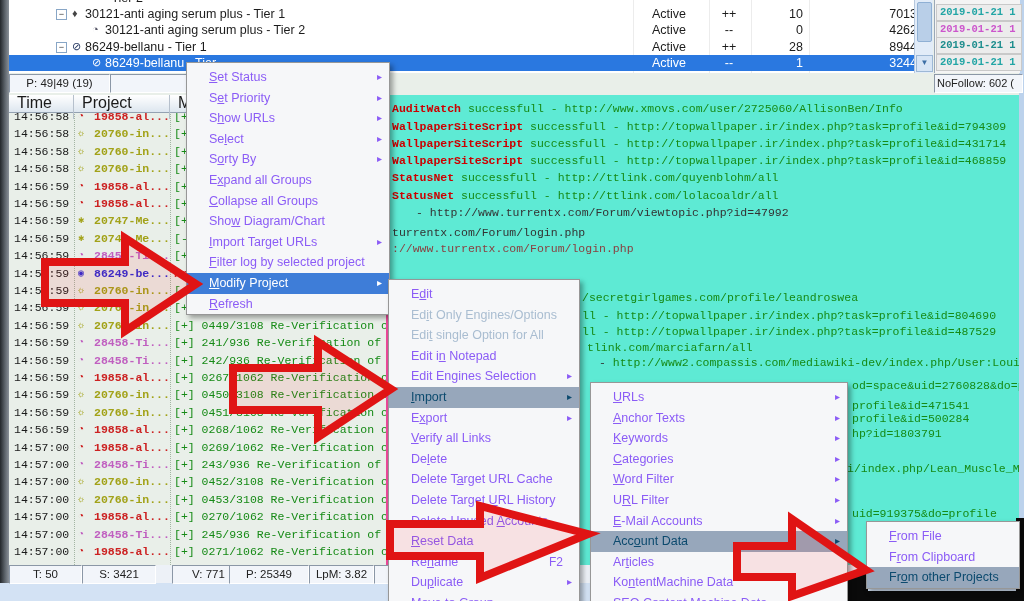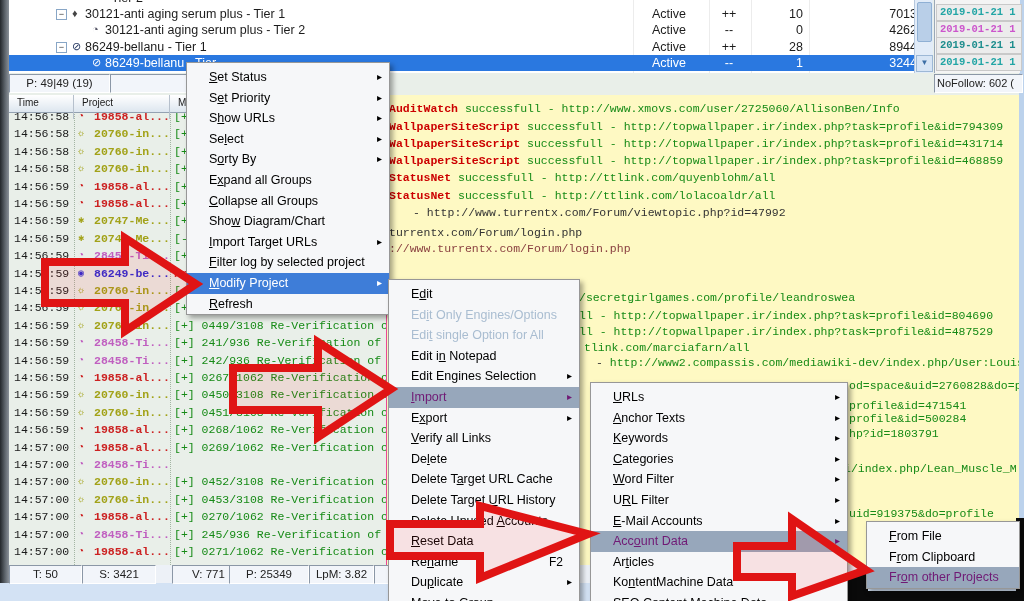--- a/index.html
+++ b/index.html
@@ -35,48 +35,48 @@
   
   .cellbar{position:absolute;z-index:6;}
   .scell{position:absolute;top:0;height:17px;background:#f2f5fa;border:1px solid;border-color:#8b97a6 #fff #fff #8b97a6;
     font-size:11.5px;color:#222;text-align:center;line-height:16px;white-space:nowrap;overflow:hidden;}
   .nofollow-cell{position:absolute;left:934px;top:74px;width:85px;height:17px;background:#f2f5fa;border:1px solid;
     border-color:#8b97a6 #fff #fff #8b97a6;font-size:11px;color:#222;line-height:16px;padding-left:2px;z-index:6;white-space:nowrap;}
   
   .tablewrap{position:absolute;left:9px;top:95px;width:377px;height:470px;background:#e9efe9;overflow:hidden;z-index:3;}
   .thead{position:absolute;left:0;top:0;width:377px;height:17px;background:linear-gradient(#ffffff,#dde6ef);
     border-bottom:1px solid #93a1b1;z-index:4;}
-  .thcell{position:absolute;top:0;height:24px;font-size:10px;color:#1a1a1a;line-height:16px;padding-left:8px;
+  .thcell{position:absolute;top:0;height:24px;font-size:16px;color:#1a1a1a;line-height:16px;padding-left:8px;
     border-right:1px solid #b6c0cc;}
   .tbl-row{position:absolute;left:0;width:377px;height:17px;font-family:"Liberation Mono",monospace;font-size:11.5px;
     line-height:17px;white-space:nowrap;}
   .td-time{position:absolute;left:5px;color:#1a1a1a;}
   .td-picon{position:absolute;left:69px;font-size:10px;}
   .td-proj{position:absolute;left:85px;font-weight:bold;font-family:Liberation Mono, monospace;}
   .td-msg{position:absolute;left:165px;color:#168a16;}
   .td-msg .rsuf{color:#cc2222;font-weight:bold;}
   .colsep{position:absolute;top:17px;height:453px;width:0;border-left:1px dotted #a3b5a3;}
   
-  .logwrap{position:absolute;left:386px;top:95px;width:633px;height:470px;background:#fef9c3;border-left:1px solid #ec4899;overflow:hidden;z-index:2;}
+  .logwrap{position:absolute;left:386px;top:95px;width:633px;height:470px;background:#5eead4;border-left:4px solid #ec4899;overflow:hidden;z-index:2;}
   .log-line{position:absolute;white-space:nowrap;font-family:"Liberation Mono",monospace;font-size:11.5px;}
   .lg-eng{color:#cc0000;font-weight:bold;}
   .lg-grn{color:#168a16;}
   .lg-blk{color:#333333;}
   .lg-drd{color:#8a4040;}
   
   .bottombar{position:absolute;left:0;top:565px;width:1024px;height:18px;background:#edf1f7;z-index:4;}
   
   .menu{position:absolute;background:#f6f7f9;border:1px solid #979797;box-shadow:3px 3px 5px rgba(0,0,0,.35);z-index:50;padding-top:4px;}
-  .mi{position:relative;font-size:12.5px;color:#000000;line-height:20.6px;height:20.6px;padding-left:22px;white-space:nowrap;}
+  .mi{position:relative;font-size:12.5px;color:#8b5cf6;line-height:20.6px;height:20.6px;padding-left:22px;white-space:nowrap;}
   .mi u{text-decoration:underline;}
   .mi .ar{position:absolute;right:7px;top:0;font-size:10px;}
   .mi .sc{position:absolute;right:16px;top:0;font-size:12px;}
   .mi.dis{color:#a9bdd1;}
   .mi.hl-strong{background:#3e7dd8;color:#fff;}
-  .mi.hl-soft{background:#97a7bb;color:#701a75;}
+  .mi.hl-soft{background:#97a7bb;color:#0c4a6e;}
   .blackrect{position:absolute;background:#0a0a0a;z-index:40;}
   .arrows{position:absolute;left:0;top:0;width:1024px;height:601px;z-index:60;pointer-events:none;}
 </style>
 </head>
 <body>
 
 <div class="screen">
   <div class="left-strip"></div>
   <div class="right-strip"></div>
   <div class="bottom-strip"></div>
@@ -261,20 +261,21 @@
       <div class="tbl-row" style="top: 343.6px;">
         <span class="td-time">14:57:00</span>
         <span class="td-picon" style="color: rgb(204, 34, 34);">◔</span>
         <span class="td-proj" style="color: rgb(204, 34, 34);">19858-al...</span>
         <span class="td-msg">[+] 0269/1062 Re-Verification of</span>
       </div>
       <div class="tbl-row" style="top: 361px;">
         <span class="td-time">14:57:00</span>
         <span class="td-picon" style="color: rgb(192, 95, 192);">◔</span>
         <span class="td-proj" style="color: rgb(192, 95, 192);">28458-Ti...</span>
+        <span class="td-msg">[+] 243/936 Re-Verification of </span>
       </div>
       <div class="tbl-row" style="top: 378.4px;">
         <span class="td-time">14:57:00</span>
         <span class="td-picon" style="color: rgb(162, 162, 24);">☼</span>
         <span class="td-proj" style="color: rgb(162, 162, 24);">20760-in...</span>
         <span class="td-msg">[+] 0452/3108 Re-Verification of</span>
       </div>
       <div class="tbl-row" style="top: 395.8px;">
         <span class="td-time">14:57:00</span>
         <span class="td-picon" style="color: rgb(162, 162, 24);">☼</span>

